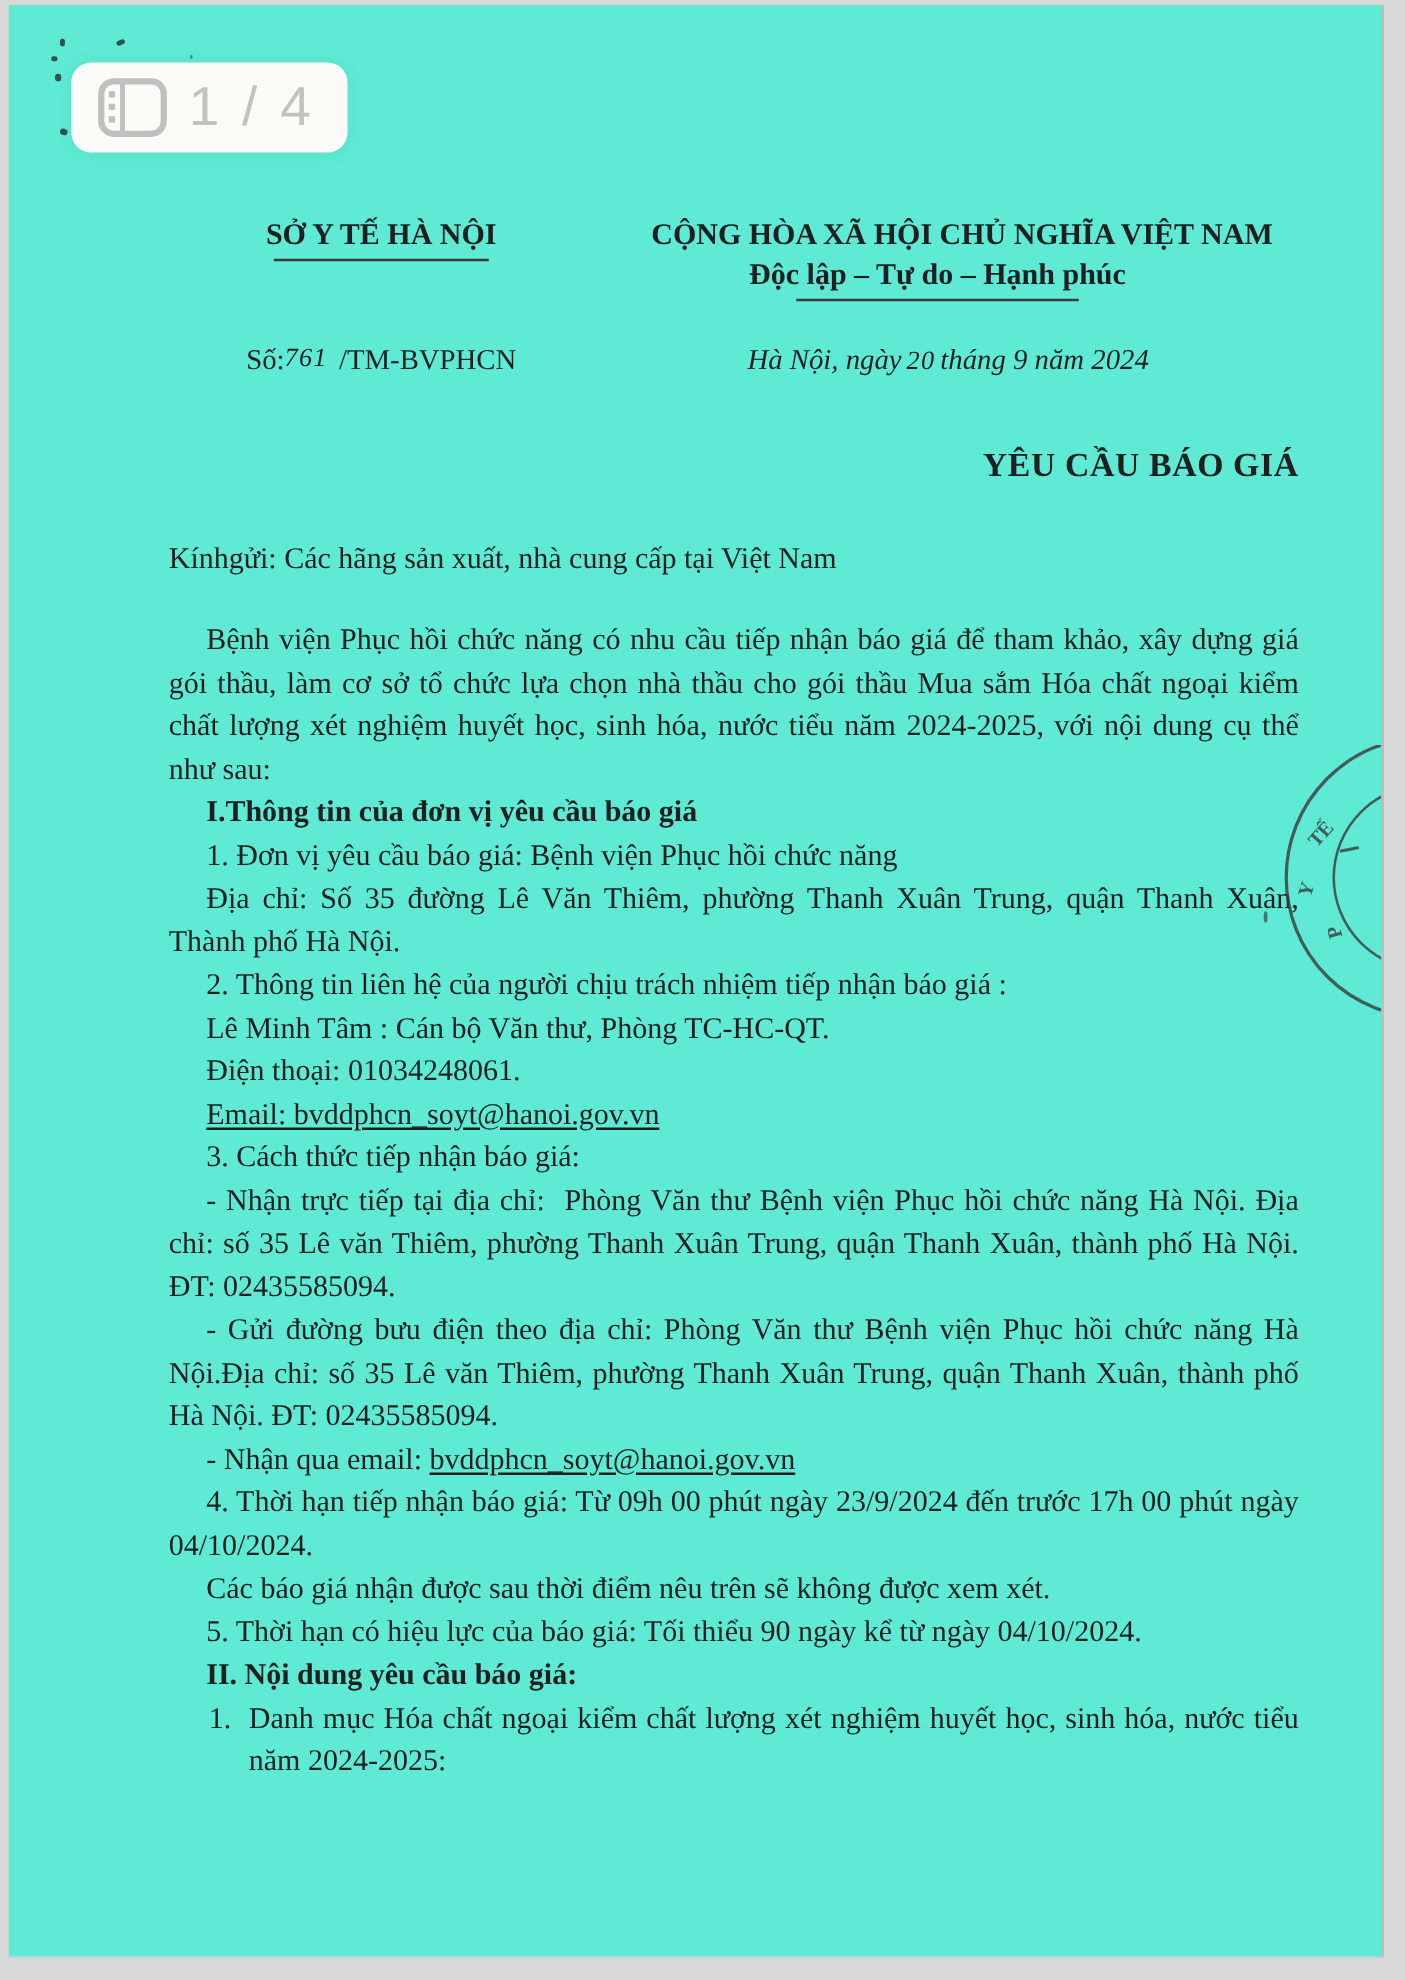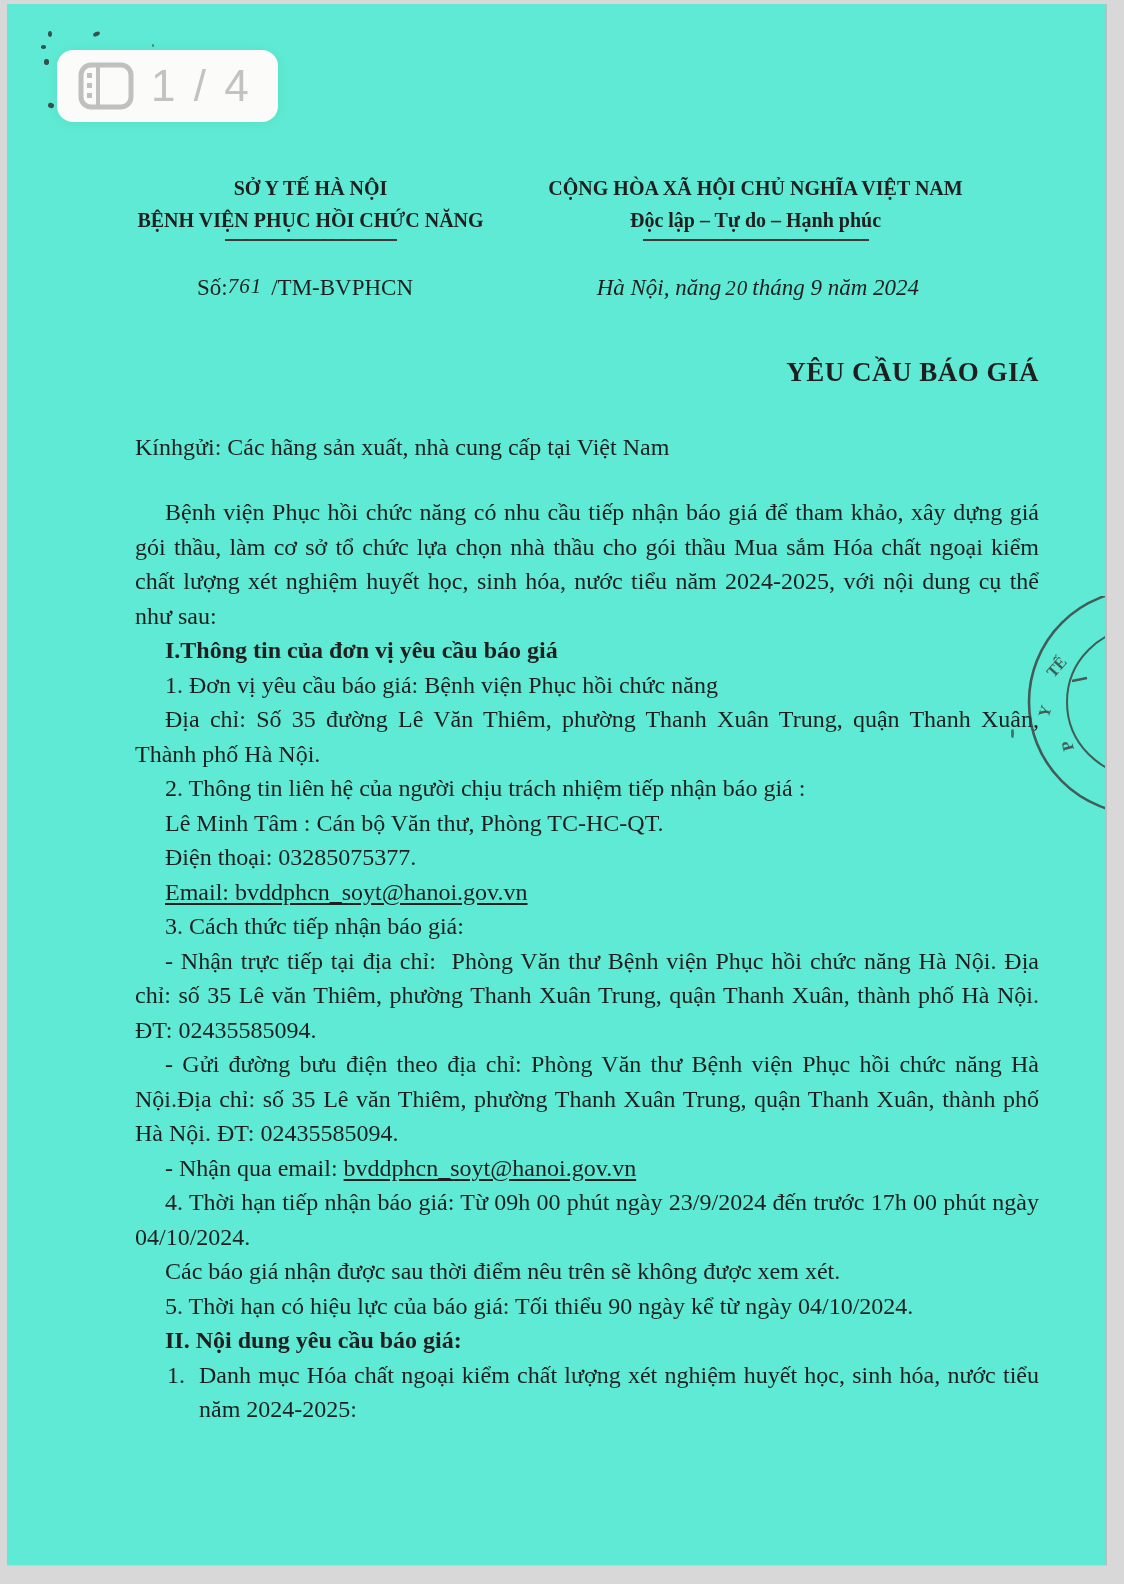--- a/index.html
+++ b/index.html
@@ -33,21 +33,21 @@
     font-size:44px;font-weight:500;color:#c2c2c2;letter-spacing:3px;
     line-height:48px;
   }
   
   .speck{position:absolute;background:#2b2b2b;border-radius:45%;opacity:.8;}
   
   .header-row{display:flex;justify-content:space-between;margin:168px 126px 0 122px;}
   .hdr-block{text-align:center;}
   .hdr-left{width:372px;}
   .hdr-right{width:458px;margin-left:40px;}
-  .hdr-line{font-size:20px;font-weight:bold;line-height:32px;white-space:nowrap;}
+  .hdr-line{font-size:24px;font-weight:bold;line-height:32px;white-space:nowrap;}
   .hdr-rule{height:2px;background:#3a3a3a;margin:3px auto 0;}
   .rule-left{width:172px;}
   .rule-right{width:226px;}
   .ref-row{display:flex;justify-content:space-between;margin:34px 186px 0 190px;font-size:23px;}
   .ref-number{font-style:italic;font-size:21px;letter-spacing:1px;position:relative;top:-2px;text-align:right;}
   .ref-suffix{margin-left:9px;}
   .date-line{font-style:italic;font-size:23px;}
   .date-day{font-size:21px;letter-spacing:1px;margin:0 4px 0 4px;}
   .doc-title{margin:56px 66px 0 128px;text-align:right;font-size:27px;font-weight:bold;letter-spacing:.5px;}
   .salutation{margin:46px 66px 0 128px;text-align:left;font-size:24px;}
@@ -84,51 +84,50 @@
   <div class="speck" style="left:86px;top:28px;width:7px;height:4px;transform:rotate(-25deg);"></div>
   <div class="speck" style="left:34px;top:41px;width:5px;height:4px;"></div>
   <div class="speck" style="left:37px;top:55px;width:5px;height:6px;"></div>
   <div class="speck" style="left:41px;top:99px;width:6px;height:5px;transform:rotate(20deg);"></div>
   <div class="speck" style="left:145px;top:40px;width:2px;height:3px;opacity:.5;"></div>
   <div class="speck" style="left:1004px;top:725px;width:3px;height:9px;opacity:.6;"></div>
 
   <div class="header-row">
     <div class="hdr-block hdr-left">
       <div class="hdr-line">SỞ Y TẾ HÀ NỘI</div>
-      <div class="hdr-line">BỆNH VIỆN PHỤC HỒI CHỨC NĂNG</div>
       <div class="hdr-rule rule-left"></div>
     </div>
     <div class="hdr-block hdr-right">
       <div class="hdr-line">CỘNG HÒA XÃ HỘI CHỦ NGHĨA VIỆT NAM</div>
       <div class="hdr-line">Độc lập – Tự do – Hạnh phúc</div>
       <div class="hdr-rule rule-right"></div>
     </div>
   </div>
 
   <div class="ref-row">
     <div>
       <span>Số:</span><span class="ref-number">761</span><span class="ref-suffix">/TM-BVPHCN</span>
     </div>
     <div class="date-line">
-      <span>Hà Nội, năng</span><span class="date-day">20</span><span>tháng 9 năm 2024</span>
+      <span>Hà Nội, ngày</span><span class="date-day">20</span><span>tháng 9 năm 2024</span>
     </div>
   </div>
 
   <div class="doc-title">YÊU CẦU BÁO GIÁ</div>
 
   <div class="salutation">Kínhgửi: Các hãng sản xuất, nhà cung cấp tại Việt Nam</div>
 
   <div class="body-text">
     <div class="para">Bệnh viện Phục hồi chức năng có nhu cầu tiếp nhận báo giá để tham khảo, xây dựng giá gói thầu, làm cơ sở tổ chức lựa chọn nhà thầu cho gói thầu Mua sắm Hóa chất ngoại kiểm chất lượng xét nghiệm huyết học, sinh hóa, nước tiểu năm 2024-2025, với nội dung cụ thể như sau:</div>
     <div class="para bold">I.Thông tin của đơn vị yêu cầu báo giá</div>
     <div class="para">1. Đơn vị yêu cầu báo giá: Bệnh viện Phục hồi chức năng</div>
     <div class="para">Địa chỉ: Số 35 đường Lê Văn Thiêm, phường Thanh Xuân Trung, quận Thanh Xuân, Thành phố Hà Nội.</div>
     <div class="para">2. Thông tin liên hệ của người chịu trách nhiệm tiếp nhận báo giá :</div>
     <div class="para">Lê Minh Tâm : Cán bộ Văn thư, Phòng TC-HC-QT.</div>
-    <div class="para">Điện thoại: 03285075377.</div>
+    <div class="para">Điện thoại: 01034248061.</div>
     <div class="para underline-all">Email: bvddphcn_soyt@hanoi.gov.vn</div>
     <div class="para">3. Cách thức tiếp nhận báo giá:</div>
     <div class="para">- Nhận trực tiếp tại địa chỉ:&nbsp; Phòng Văn thư Bệnh viện Phục hồi chức năng Hà Nội. Địa chỉ: số 35 Lê văn Thiêm, phường Thanh Xuân Trung, quận Thanh Xuân, thành phố Hà Nội. ĐT: 02435585094.</div>
     <div class="para">- Gửi đường bưu điện theo địa chỉ: Phòng Văn thư Bệnh viện Phục hồi chức năng Hà Nội.Địa chỉ: số 35 Lê văn Thiêm, phường Thanh Xuân Trung, quận Thanh Xuân, thành phố Hà Nội. ĐT: 02435585094.</div>
     <div class="para">
       <span>- Nhận qua email: </span><span class="u-email">bvddphcn_soyt@hanoi.gov.vn</span>
     </div>
     <div class="para">4. Thời hạn tiếp nhận báo giá: Từ 09h 00 phút ngày 23/9/2024 đến trước 17h 00 phút ngày 04/10/2024.</div>
     <div class="para">Các báo giá nhận được sau thời điểm nêu trên sẽ không được xem xét.</div>
     <div class="para">5. Thời hạn có hiệu lực của báo giá: Tối thiểu 90 ngày kể từ ngày 04/10/2024.</div>

